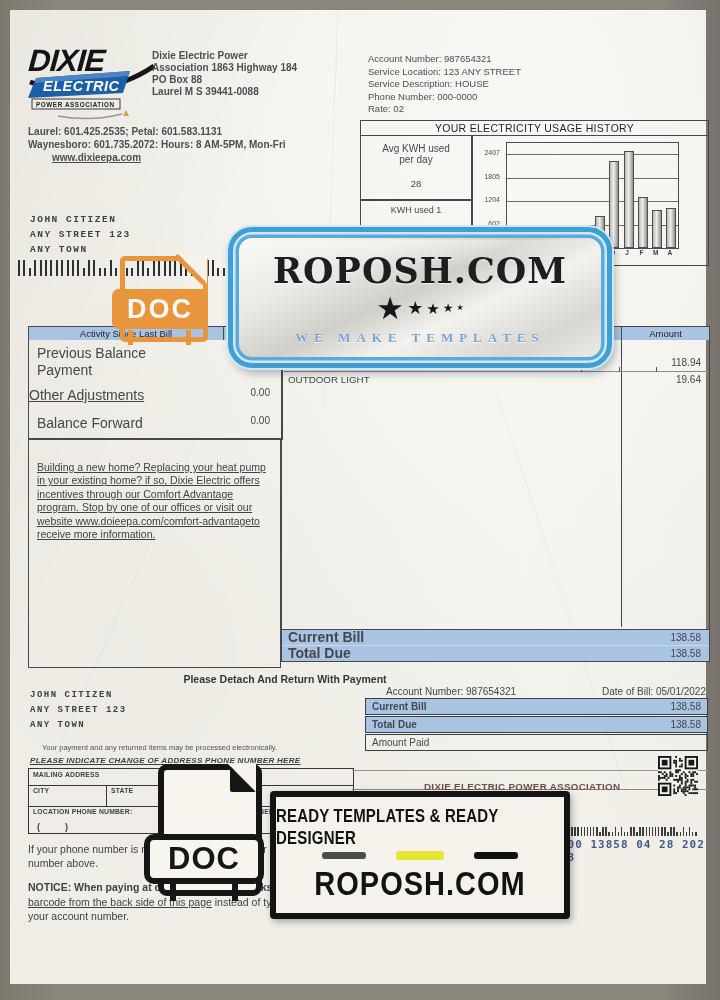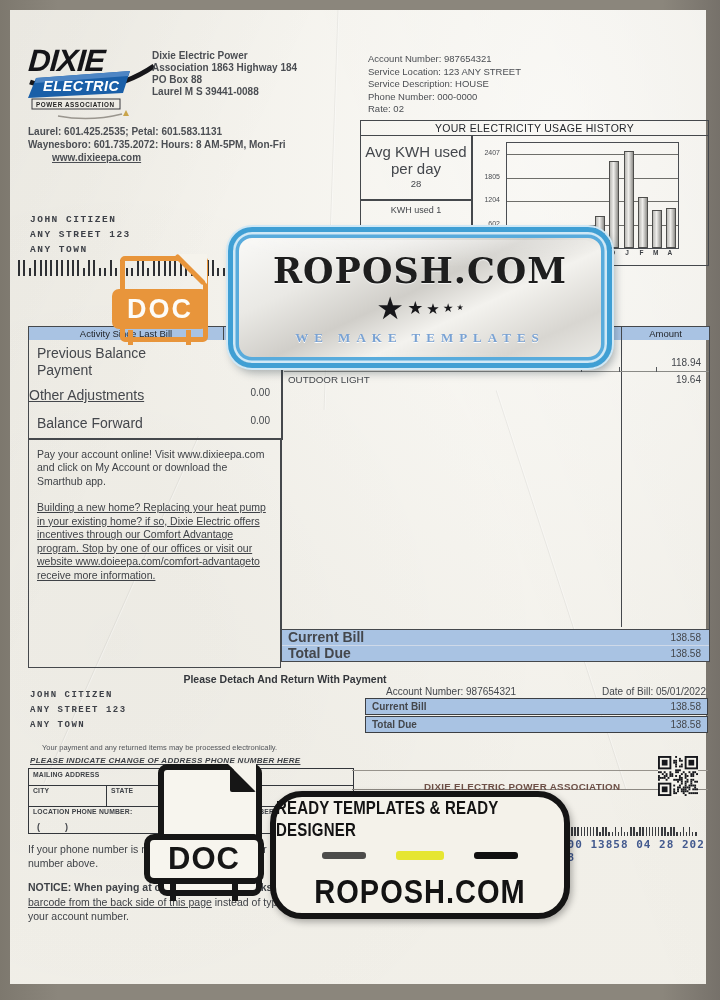--- a/index.html
+++ b/index.html
@@ -37,22 +37,22 @@
   .badge-title{font-family:"DejaVu Serif","Liberation Serif",serif;font-weight:bold;font-size:35px;letter-spacing:1px;color:#1e1e1e;text-shadow:0 1px 1px rgba(255,255,255,.8);}
   .badge-stars{display:flex;align-items:center;justify-content:center;line-height:1;color:#17171a;margin:2px 0 6px;}
   .badge-stars span{margin:0 1.5px;}
   .badge-stars span:nth-child(1){font-size:31px;}
   .badge-stars span:nth-child(2){font-size:18px;}
   .badge-stars span:nth-child(3){font-size:15px;}
   .badge-stars span:nth-child(4){font-size:12px;}
   .badge-stars span:nth-child(5){font-size:8px;}
   .badge-tagline{font-family:"Liberation Serif",serif;font-weight:bold;font-size:13px;letter-spacing:6px;color:#79a2d3;text-shadow:0 1px 0 #fff;}
   
-  .badge-bottom{border:6px solid #141414;border-radius:32px;background:#f4f2ea;z-index:11;
-    box-shadow:2px 3px 7px rgba(0,0,0,.3);display:flex;flex-direction:column;align-items:center;justify-content:center;gap:16px;}
+  .badge-bottom{border:6px solid #141414;border-radius:4px;background:#f4f2ea;z-index:11;
+    box-shadow:2px 3px 7px rgba(0,0,0,.3);display:flex;flex-direction:column;align-items:center;justify-content:center;gap:8px;}
   .bb-line1{font-size:15px;font-weight:bold;letter-spacing:0.2px;color:#131313;transform:scaleY(1.25);}
   .bb-dashes{display:flex;gap:30px;align-items:center;}
   .bb-dashes i{display:block;height:7px;border-radius:3px;}
   .bb-title{font-size:29px;font-weight:bold;letter-spacing:1px;color:#131313;transform:scaleY(1.15);}
   
   .doc-band{display:flex;align-items:center;justify-content:center;font-weight:bold;letter-spacing:2px;}
   .chart-ylab{position:absolute;width:34px;text-align:right;font-size:7px;color:#4a4d52;}
   .chart-xlab{position:absolute;font-size:6.5px;font-weight:bold;color:#3c3f44;text-align:center;width:12px;}
   .bar{position:absolute;border:1px solid #4e4e4c;background:linear-gradient(90deg,#b9b8b4,#efeeeb 45%,#908f8b);}
   .gline{position:absolute;height:1px;background:#6e6e6a;left:0;right:0;}
@@ -93,21 +93,21 @@
     <div class="acct-line">Rate: 02</div>
   </div>
 
   <div class="abs hdr-line" style="left:28px;top:126px;">Laurel:  601.425.2535;    Petal:  601.583.1131</div>
   <div class="abs hdr-line" style="left:28px;top:139px;">Waynesboro:  601.735.2072:    Hours: 8 AM-5PM,  Mon-Fri</div>
   <div class="abs hdr-line" style="left:28px;top:152px;text-decoration:underline;margin-left:24px;">www.dixieepa.com</div>
 
   <div class="abs box" style="left:360px;top:120px;width:347px;height:144px;">
     <div class="abs th" style="left:0;top:0;right:0;height:14px;border-bottom:1.5px solid #45484c;text-align:center;font-size:10.5px;letter-spacing:0.3px;line-height:14px;">YOUR ELECTRICITY USAGE HISTORY</div>
     <div class="cellline" style="left:110px;top:14px;width:1.5px;bottom:0;"></div>
-    <div class="abs" style="left:0;top:22px;width:110px;text-align:center;font-size:15px;">
+    <div class="abs" style="left:0;top:22px;width:110px;text-align:center;font-size:10px;">
       <div>Avg KWH used</div>
       <div>per day</div>
     </div>
     <div class="abs" style="left:0;top:57px;width:110px;text-align:center;font-size:9.5px;">28</div>
     <div class="cellline" style="left:0;top:78px;width:110px;height:1.5px;"></div>
     <div class="abs" style="left:0;top:84px;width:110px;text-align:center;font-size:9px;">KWH used 1</div>
   </div>
   <div class="abs" id="chart-ylabels" style="left:468px;top:142px;width:34px;height:105px;">
       <div class="chart-ylab" style="top: 77.6px; right: 2px;">602</div>
       <div class="chart-ylab" style="top: 54.2px; right: 2px;">1204</div>
@@ -209,21 +209,20 @@
     <div class="abs amount" style="right:12px;top:18px;"></div>
     <div class="abs rowlabel" style="left:8px;top:35px;">Payment</div>
     <div class="abs amount" style="right:12px;top:35px;"></div>
     <div class="abs rowlabel" style="left:0;top:60px;text-decoration:underline;">Other  Adjustments</div>
     <div class="abs amount" style="right:12px;top:60px;">0.00</div>
     <div class="abs rowlabel" style="left:8px;top:88px;">Balance  Forward</div>
     <div class="abs amount" style="right:12px;top:88px;">0.00</div>
   </div>
 
   <div class="abs box" style="left:28px;top:438px;width:253px;height:230px;padding:9px 8px;box-sizing:border-box;">
-    <div class="msg">Pay your account online! Visit www.dixieepa.com and click on My Account or download the Smarthub app.</div>
     <div class="msg" style="margin-top:13px;text-decoration:underline;">Building a new home? Replacing your heat pump in your existing home? if so, Dixie Electric offers incentives through our Comfort Advantage program.  Stop by one of our offices or visit our website www.doieepa.com/comfort-advantageto receive more information.</div>
   </div>
 
   <div class="abs box" style="left:281px;top:326px;width:427px;height:334px;">
     <div class="abs blue" style="left:0;top:0;right:0;height:13px;">
       <div class="th" style="position:absolute;right:0;width:87px;text-align:center;line-height:13px;font-size:9.5px;border-left:1.5px solid #45484c;height:13px;">Amount</div>
     </div>
     <div class="cellline" style="right:87px;top:13px;width:1px;bottom:34px;"></div>
     <div class="abs amount" style="right:8px;top:30px;">118.94</div>
     <div class="abs" style="left:2px;top:44px;right:0;height:1px;background:#8a8a86;"></div>
@@ -253,20 +252,24 @@
   </div>
 
   <div class="abs" style="left:365px;top:698px;width:343px;">
     <div class="stub-row blue">
       <span class="lbl">Current Bill</span>
       <span class="amt">138.58</span>
     </div>
     <div class="stub-row blue">
       <span class="lbl">Total Due</span>
       <span class="amt">138.58</span>
+    </div>
+    <div class="stub-row">
+      <span class="lbl" style="font-weight:normal;">Amount  Paid</span>
+      <span class="amt"></span>
     </div>
   </div>
 
   <div class="abs" style="left:42px;top:743px;font-size:7.5px;color:#515459;">Your payment  and any returned  items may be processed  electronically.</div>
   <div class="abs b" style="left:30px;top:756px;font-size:8px;font-style:italic;text-decoration:underline;letter-spacing:0.3px;color:#3c3f44;">PLEASE INDICATE CHANGE OF ADDRESS PHONE NUMBER HERE</div>
 
   <div class="abs" style="left:28px;top:768px;width:324px;height:64px;border:1.5px solid #33363b;">
     <div class="abs" style="left:0;top:0;right:0;height:16px;border-bottom:1.5px solid #33363b;">
       <span class="form-lbl" style="position:absolute;left:4px;top:2px;">MAILING ADDRESS</span>
     </div>

